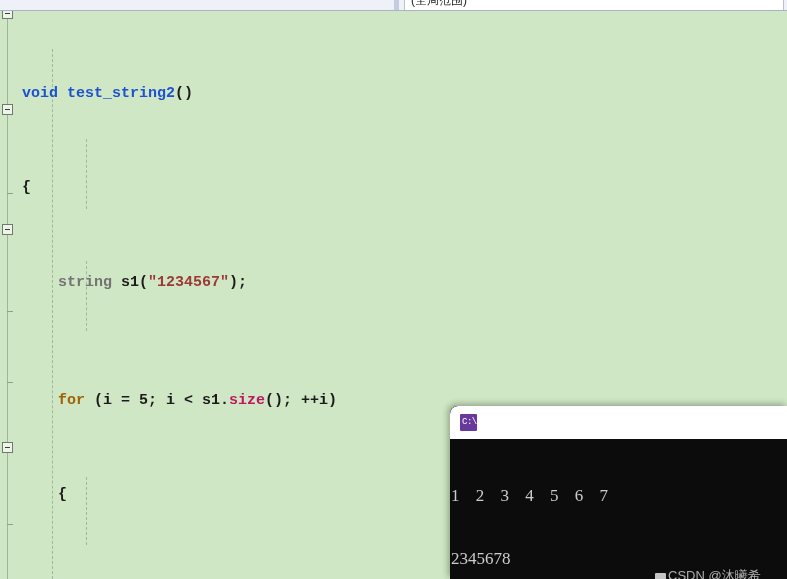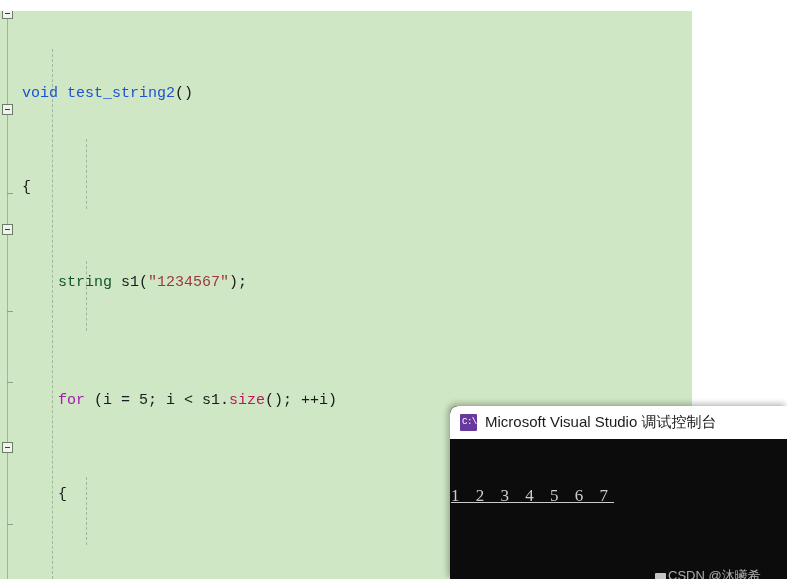--- a/index.html
+++ b/index.html
@@ -46,23 +46,24 @@
   }
   .topstrip .leftbar {
     position: absolute; left: 394px; top: 0; width: 5px; height: 11px;
     background: #c4ccdd;
   }
 
   
   .editor {
     position: absolute;
     left: 0; top: 11px;
-    width: 692px; height: 568px;
+    width: 787px; height: 568px;
     background: #cfe7c4;
     overflow: hidden;
+    font-weight: bold;
   }
   
   .indicator-margin {
     position: absolute; left: 0; top: 0; width: 10px; height: 100%;
     background: #cfe7c4;
   }
   .outline-rail {
     position: absolute; left: 7px; top: 0; width: 1px; height: 100%;
     background: #9db59a;
   }
@@ -108,22 +109,22 @@
     background: #33412f;
   }
   .fold-tick {
     position: absolute;
     left: 7px;
     width: 6px; height: 1px;
     background: #8aa087;
   }
 
   
-  .kw      { color: #a21caf; }          
-  .type    { color: #14532d; }          
+  .kw      { color: #a16207; }          
+  .type    { color: #737373; }          
   .str     { color: #9c3838; }          
   .fn      { color: #be185d; }          
   .plain   { color: #1b1b1b; }
   .fnblue  { color: #1d52d0; }          
 
   
   .console {
     position: absolute;
     left: 450px; top: 406px;
     width: 337px; height: 173px;
@@ -164,21 +165,21 @@
   }
   .console-body {
     position: relative;
     padding: 4px 0 0 1px;
     color: #cccccc;
     font-family: "Liberation Serif", "DejaVu Serif", serif;
     font-size: 17px;
     line-height: 21px;
     white-space: pre;
   }
-  .console-body .cline { height: 21px; text-decoration: underline; }
+  .console-body .cline { height: 21px; }
   .spaced { letter-spacing: 6px; }
 
   .watermark {
     position: absolute;
     left: 205px; top: 126px;
     font-family: "Liberation Sans", sans-serif;
     font-size: 13px;
     color: #c9c9c9;
     white-space: nowrap;
     opacity: 0.85;
@@ -190,20 +191,25 @@
     border-radius: 1px;
     margin-right: 2px;
     vertical-align: -1px;
   }
 </style>
 </head>
 <body>
 
 <div id="root">
 
+  <div class="topstrip">
+    <div class="sep-left"></div>
+    <div class="leftbar"></div>
+    <div class="combo">(全局范围)</div>
+  </div>
 
   <div class="editor">
     <div class="indicator-margin"></div>
     <div class="outline-rail"></div>
 
     <div class="fold" style="top:-3px;"></div>
     <div class="fold" style="top:93px;"></div>
     <div class="fold" style="top:213px;"></div>
     <div class="fold" style="top:431px;"></div>
     <div class="fold-tick" style="top:182px;"></div>
@@ -267,25 +273,25 @@
 
     </div>
   </div>
 
   <div class="console">
 
     <div class="console-title">
       <div class="console-icon">
         <span>C:\</span>
       </div>
-      <div>Microsoft Visual Studio 调试控制台</div>
     </div>
 
     <div class="console-body">
       <div class="cline spaced">1 2 3 4 5 6 7</div>
+      <div class="cline">2345678</div>
       
       
       
       
 
       <div class="watermark">
         <span class="wm-logo"></span><span>CSDN @沐曦希</span>
       </div>
     </div>
 

